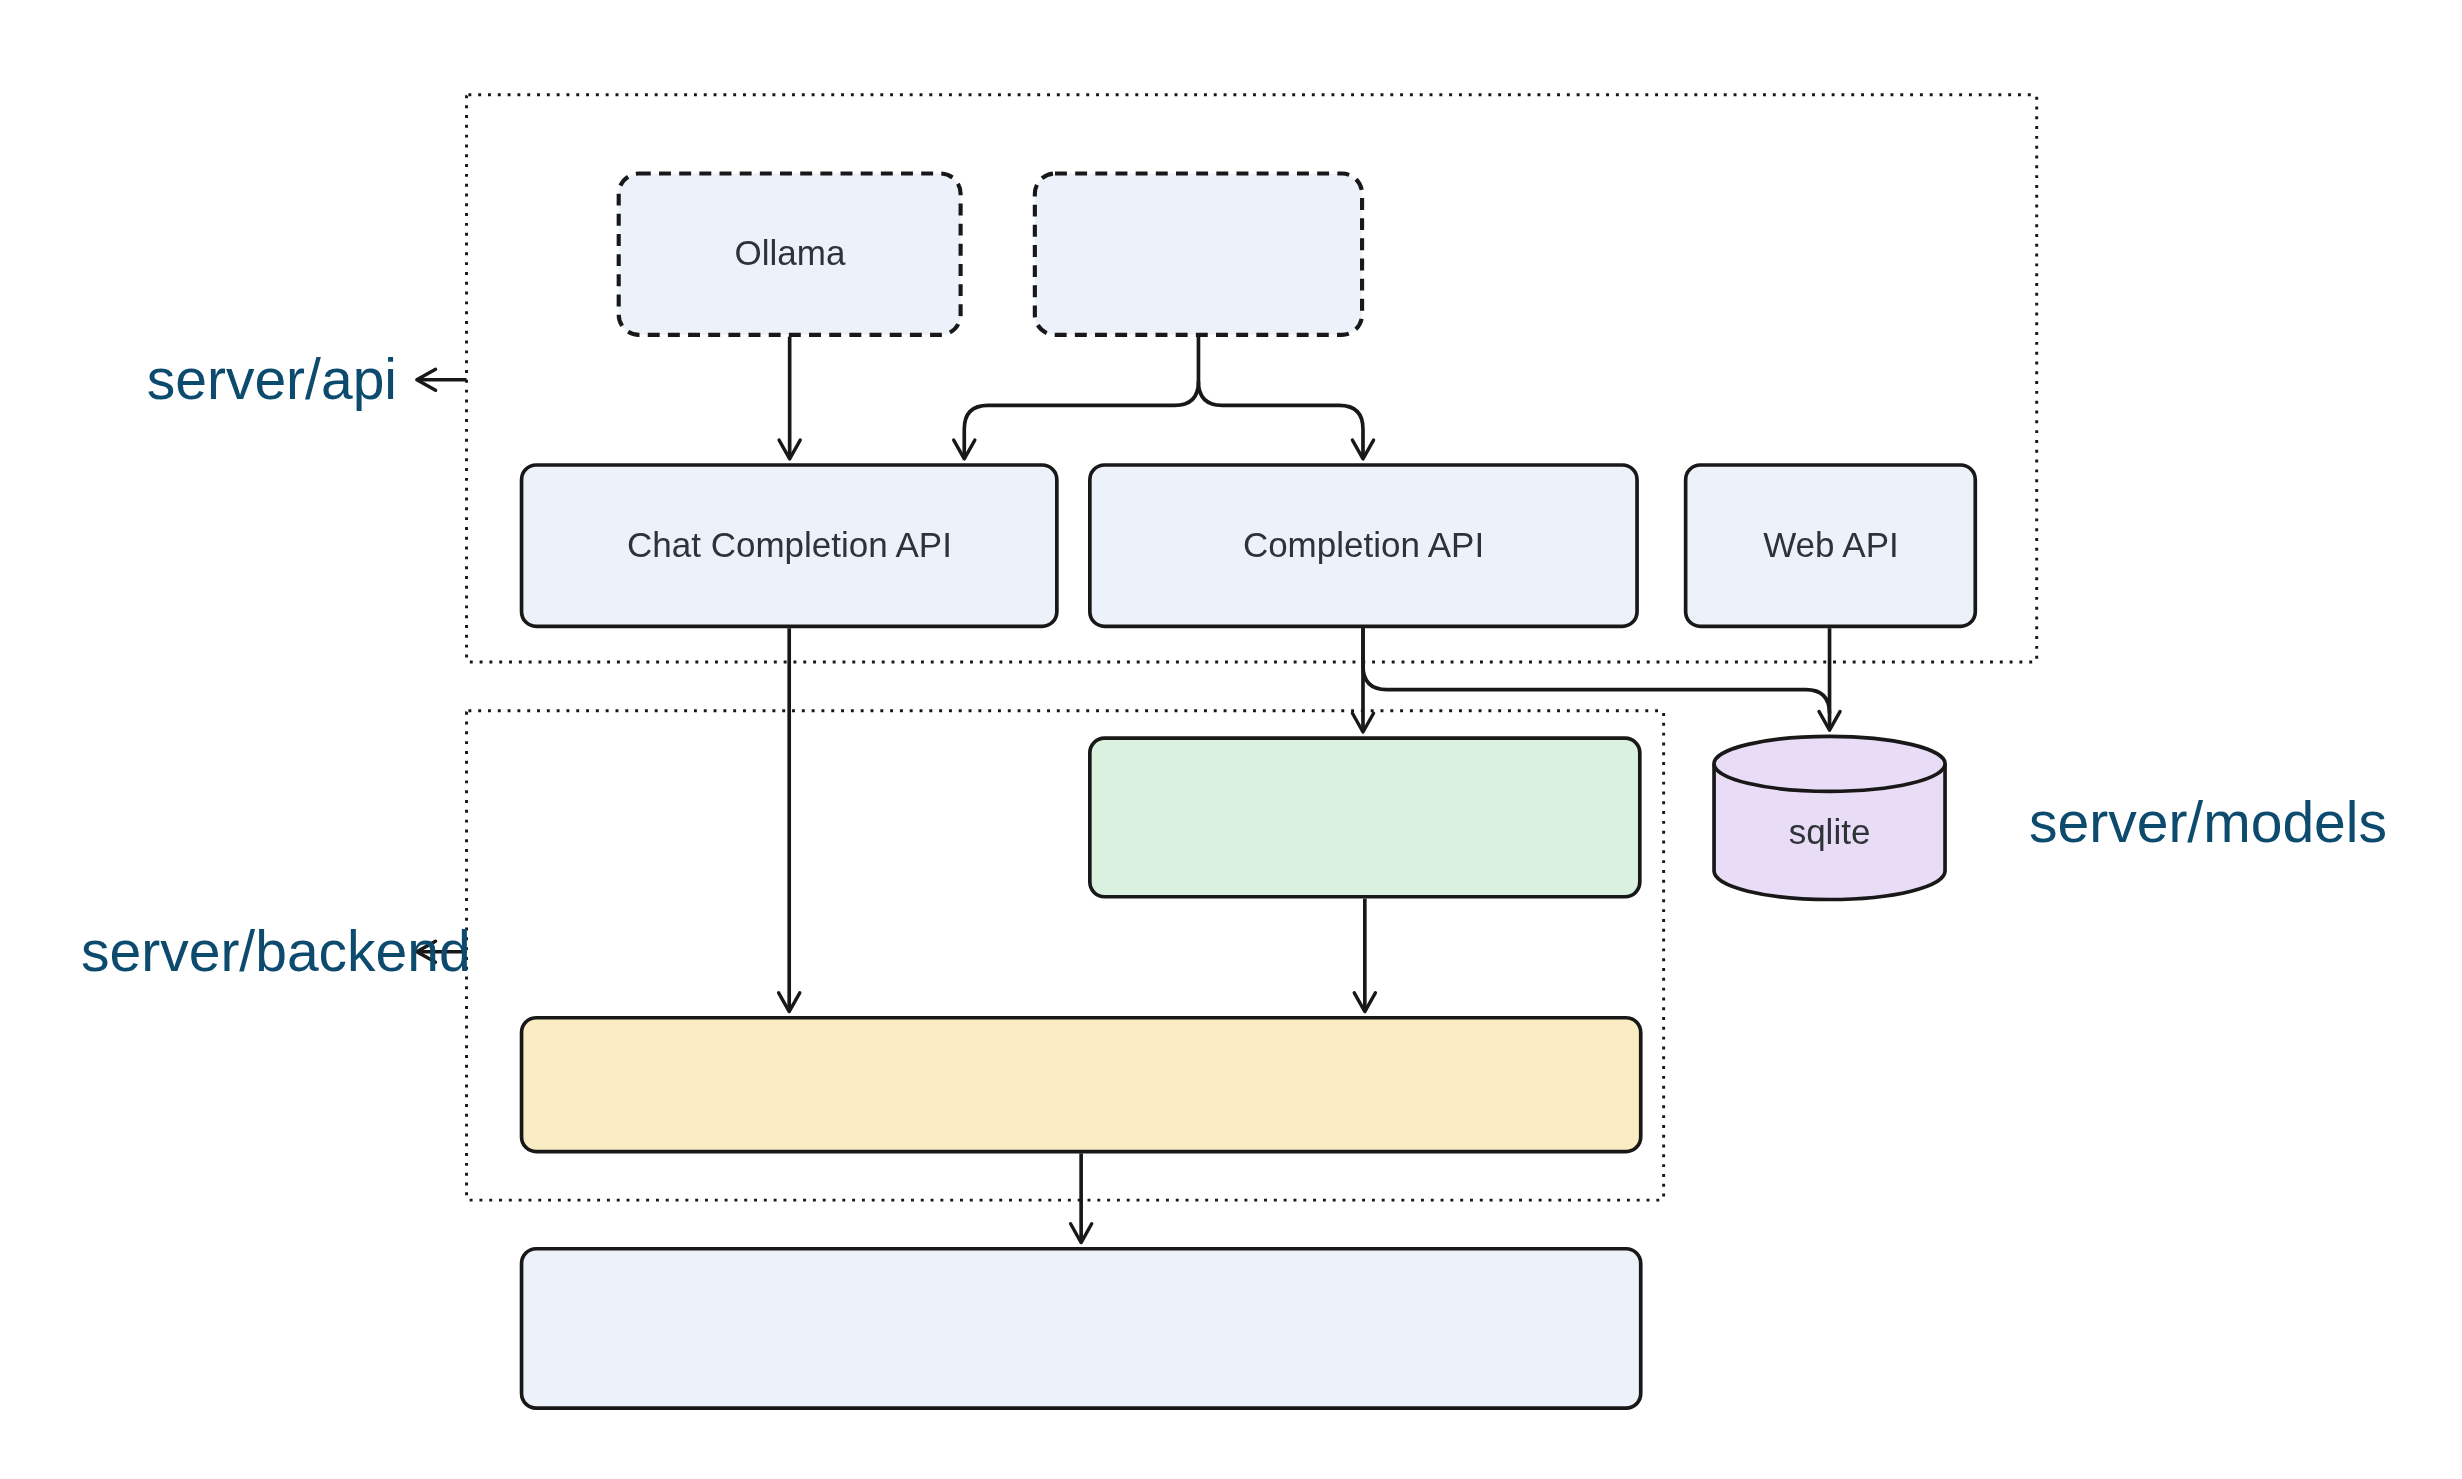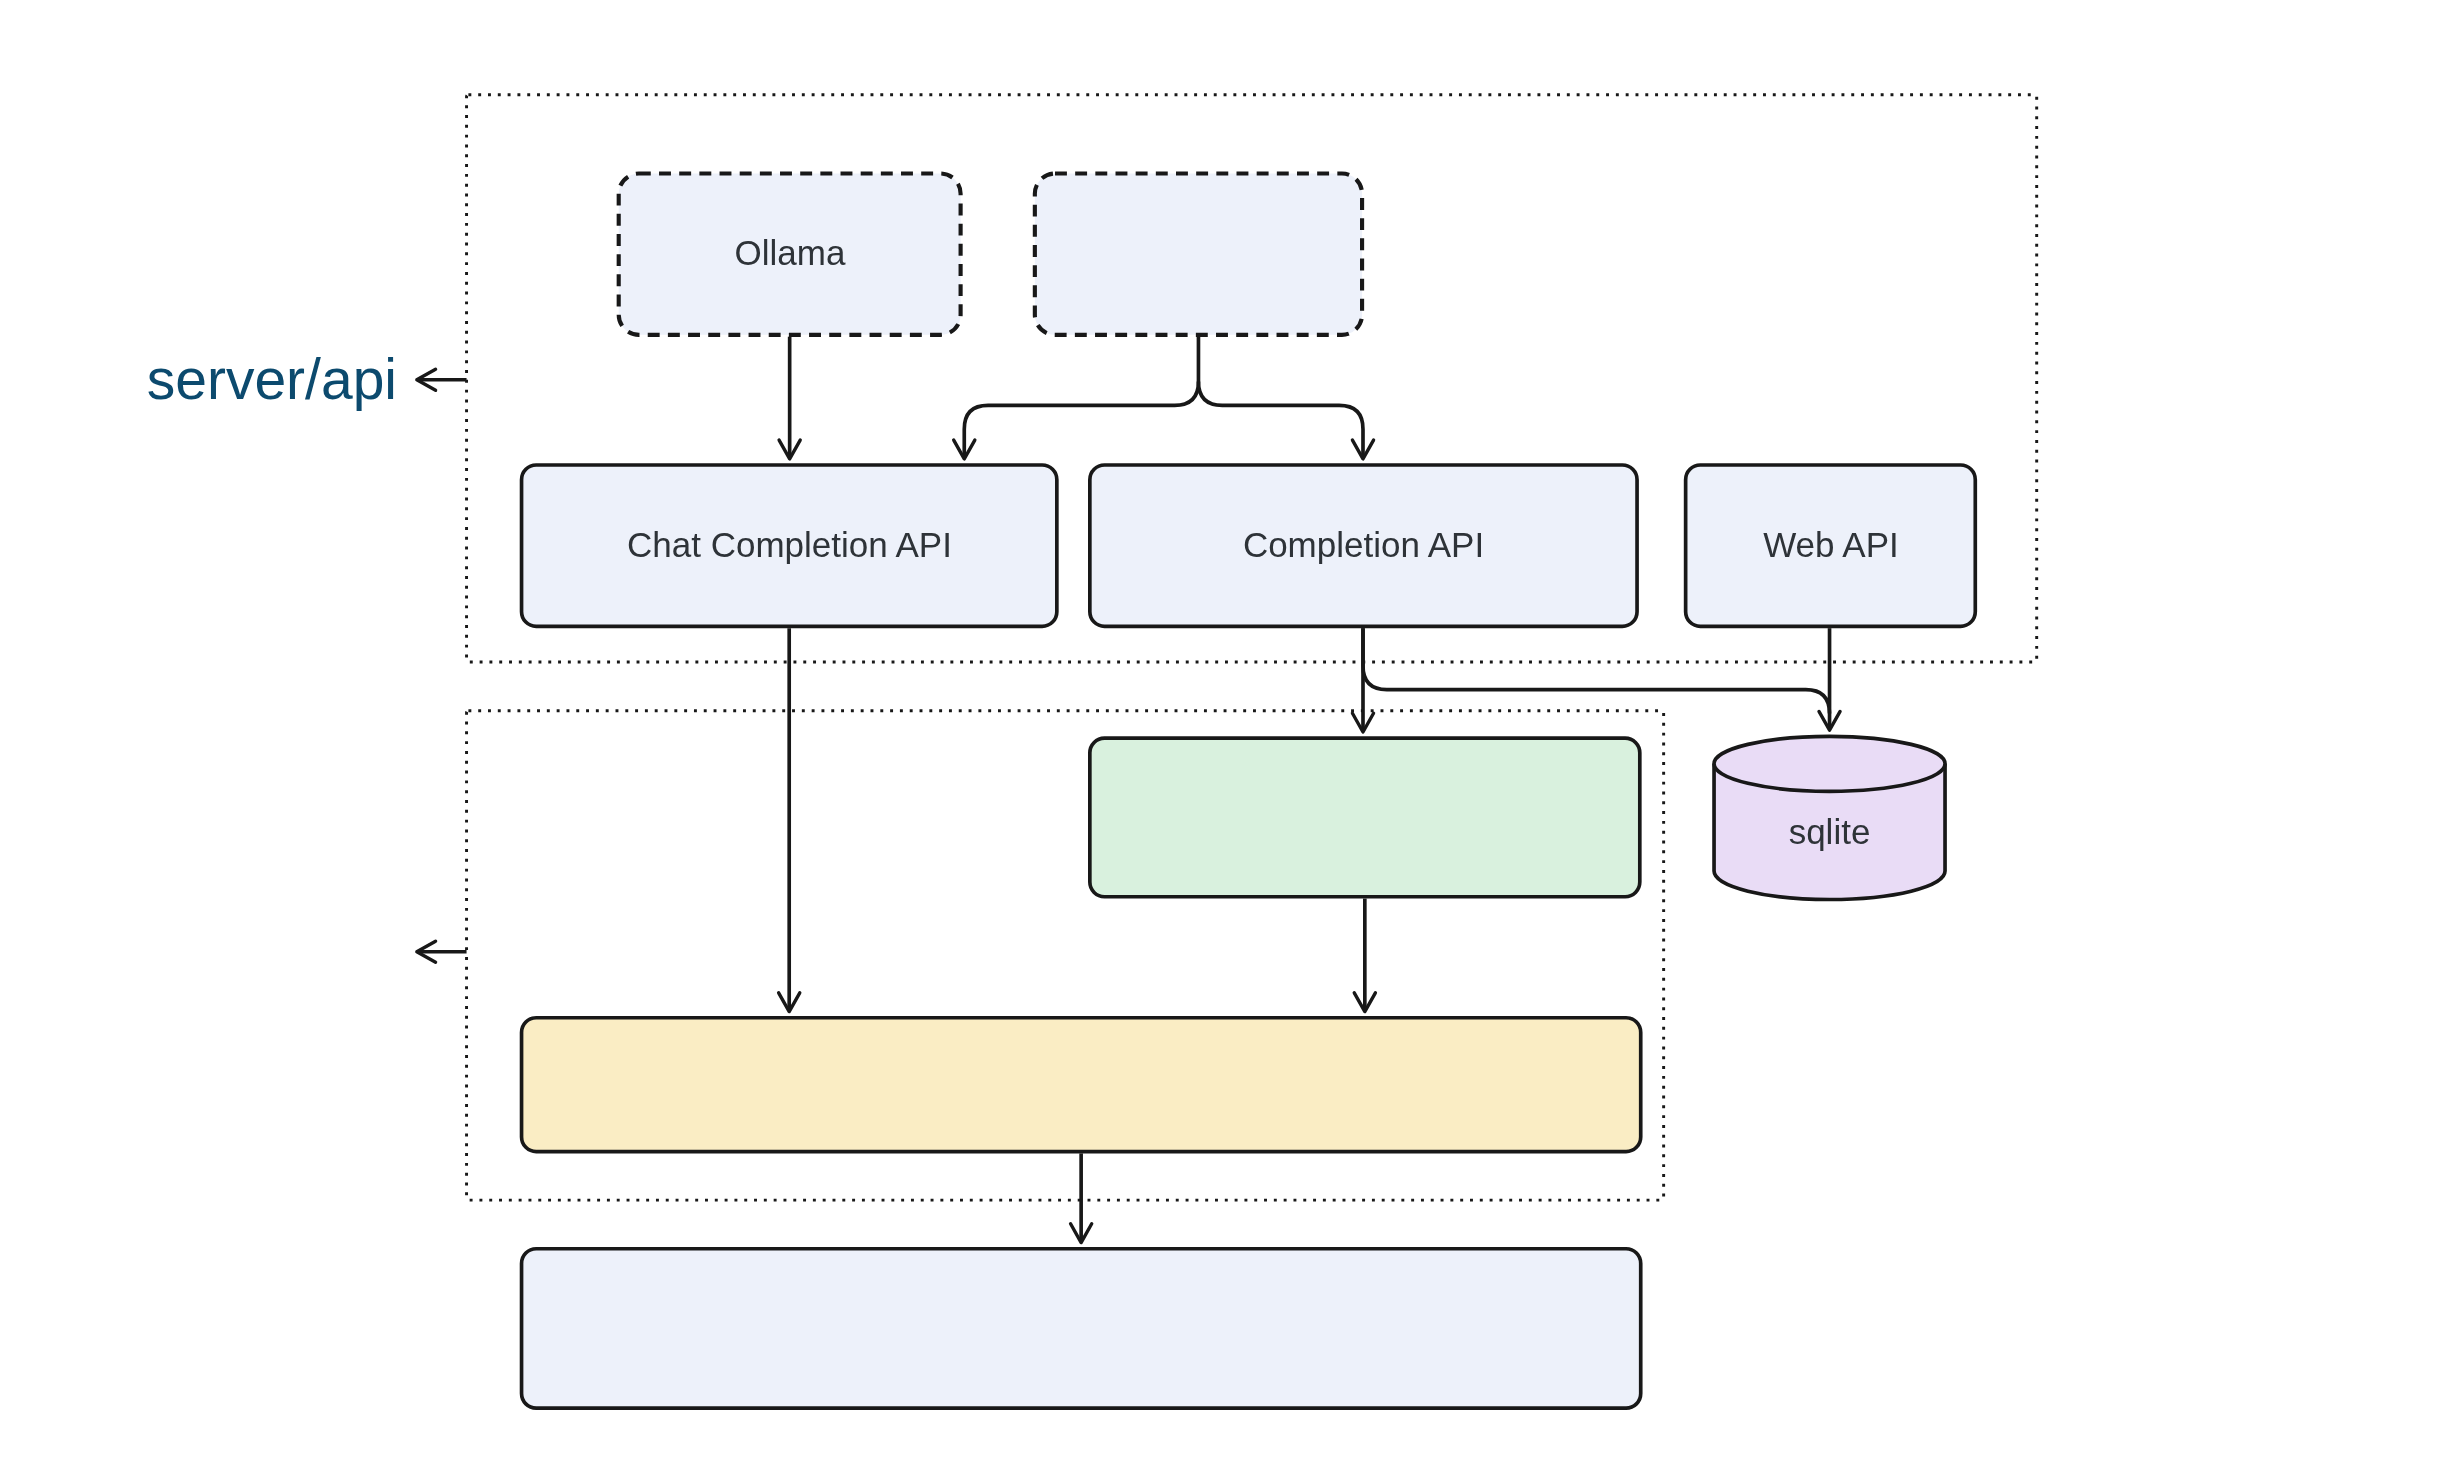--- a/index.html
+++ b/index.html
@@ -76,15 +76,17 @@
     </g>
   </svg>
 
   <div class="node-label" style="left:619px;top:173px;width:342px;height:161px">Ollama</div>
   <div class="node-label" style="left:522px;top:465px;width:535px;height:161px">Chat Completion API</div>
   <div class="node-label" style="left:1090px;top:465px;width:547px;height:161px">Completion API</div>
   <div class="node-label" style="left:1686px;top:465px;width:290px;height:161px">Web API</div>
   <div class="node-label" style="left:1714px;top:764px;width:231px;height:136px">sqlite</div>
 
   <div class="side-label align-right" style="left:92px;top:351px;width:305px;">server/api</div>
+  <div class="side-label align-right" style="left:81px;top:923px;width:323px;">server/backend</div>
+  <div class="side-label" style="left:2029px;top:794px;width:367px;">server/models</div>
 
 </div>
 
 
 </body></html>

